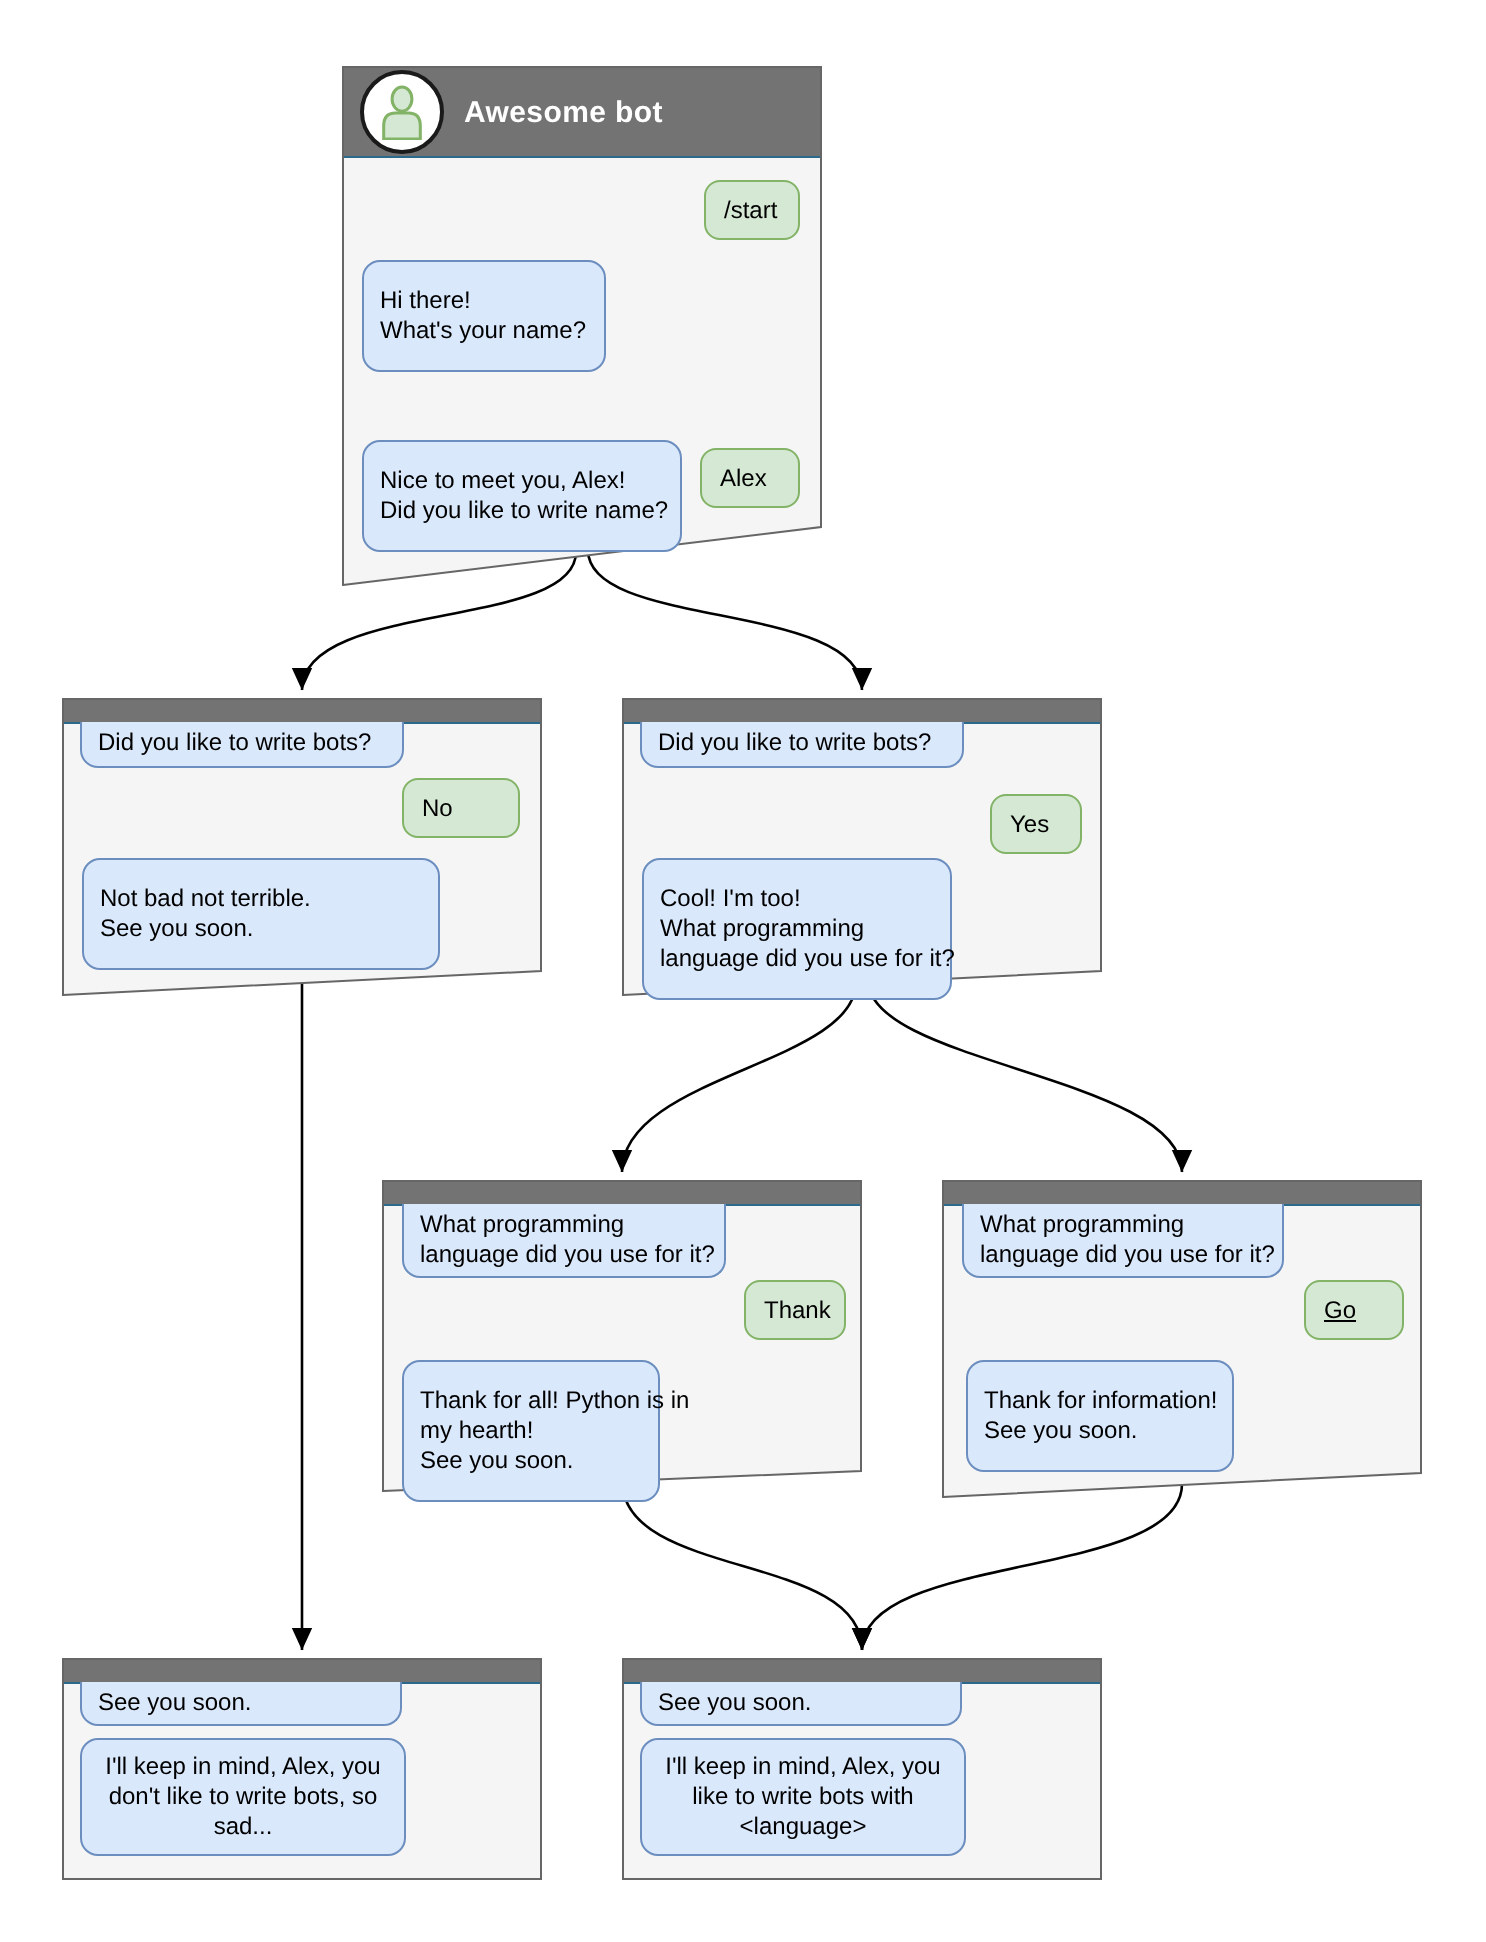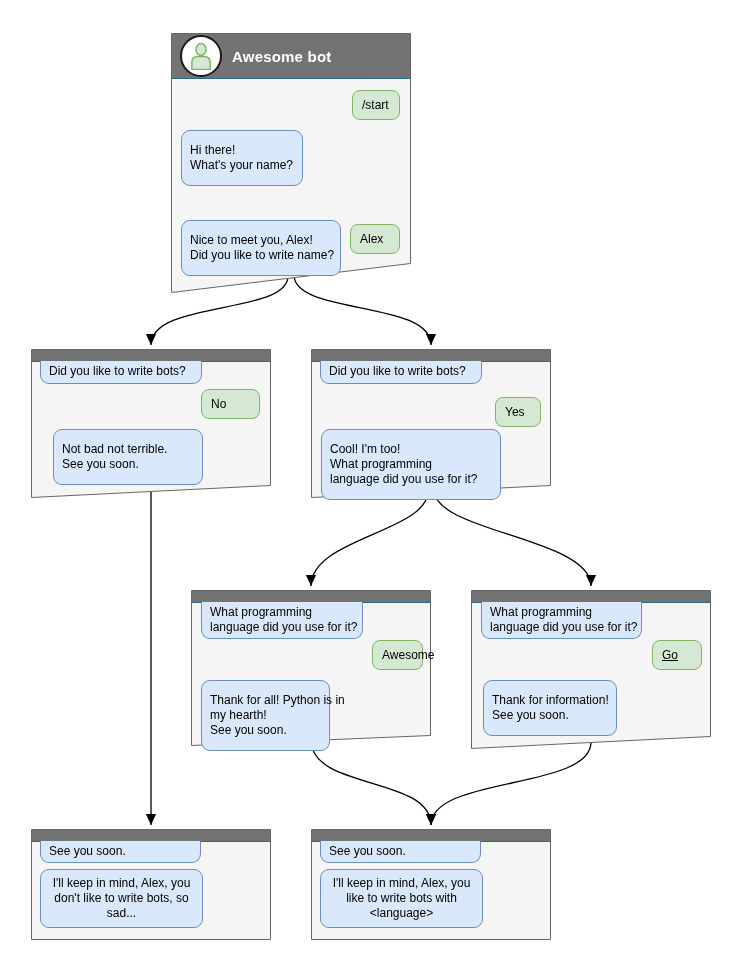--- a/index.html
+++ b/index.html
@@ -76,44 +76,44 @@
 Did you like to write name?</div>
   </div>
 
   <div class="window" style="left:31px;top:349px;width:240px;height:149px;">
     <svg class="body" width="240" height="149">
       <polygon points="0.5,0.5 239.5,0.5 239.5,136.5 0.5,148.5" fill="#f5f5f5" stroke="#666666" stroke-width="1"></polygon>
     </svg>
     <div class="header thin"></div>
     <div class="bubble bot flush" style="left:9px;top:12px;width:162px;height:23px;">Did you like to write bots?</div>
     <div class="bubble user" style="right:11px;top:40px;width:59px;text-align:right;">No</div>
-    <div class="bubble bot" style="left:22px;top:80px;width:150px;">Not bad not terrible.
+    <div class="bubble bot" style="left:10px;top:80px;width:179px;">Not bad not terrible.
 See you soon.</div>
   </div>
 
   <div class="window" style="left:311px;top:349px;width:240px;height:149px;">
     <svg class="body" width="240" height="149">
       <polygon points="0.5,0.5 239.5,0.5 239.5,136.5 0.5,148.5" fill="#f5f5f5" stroke="#666666" stroke-width="1"></polygon>
     </svg>
     <div class="header thin"></div>
     <div class="bubble bot flush" style="left:9px;top:12px;width:162px;height:23px;">Did you like to write bots?</div>
     <div class="bubble user" style="right:10px;top:48px;width:46px;text-align:center;">Yes</div>
-    <div class="bubble bot" style="left:10px;top:80px;width:180px;">Cool! I'm too!
+    <div class="bubble bot" style="left:10px;top:80px;width:155px;">Cool! I'm too!
 What programming
 language did you use for it?</div>
   </div>
 
   <div class="window" style="left:191px;top:590px;width:240px;height:156px;">
     <svg class="body" width="240" height="156">
       <polygon points="0.5,0.5 239.5,0.5 239.5,145.5 0.5,155.5" fill="#f5f5f5" stroke="#666666" stroke-width="1"></polygon>
     </svg>
     <div class="header thin"></div>
     <div class="bubble bot flush" style="left:10px;top:12px;width:162px;height:37px;">What programming
 language did you use for it?</div>
-    <div class="bubble user" style="right:8px;top:50px;width:51px;">Awesome</div>
+    <div class="bubble user" style="right:8px;top:50px;width:51px;">Thank</div>
     <div class="bubble bot" style="left:10px;top:90px;width:129px;">Thank for all! Python is in
 my hearth!
 See you soon.</div>
   </div>
 
   <div class="window" style="left:471px;top:590px;width:240px;height:159px;">
     <svg class="body" width="240" height="159">
       <polygon points="0.5,0.5 239.5,0.5 239.5,146.5 0.5,158.5" fill="#f5f5f5" stroke="#666666" stroke-width="1"></polygon>
     </svg>
     <div class="header thin"></div>

